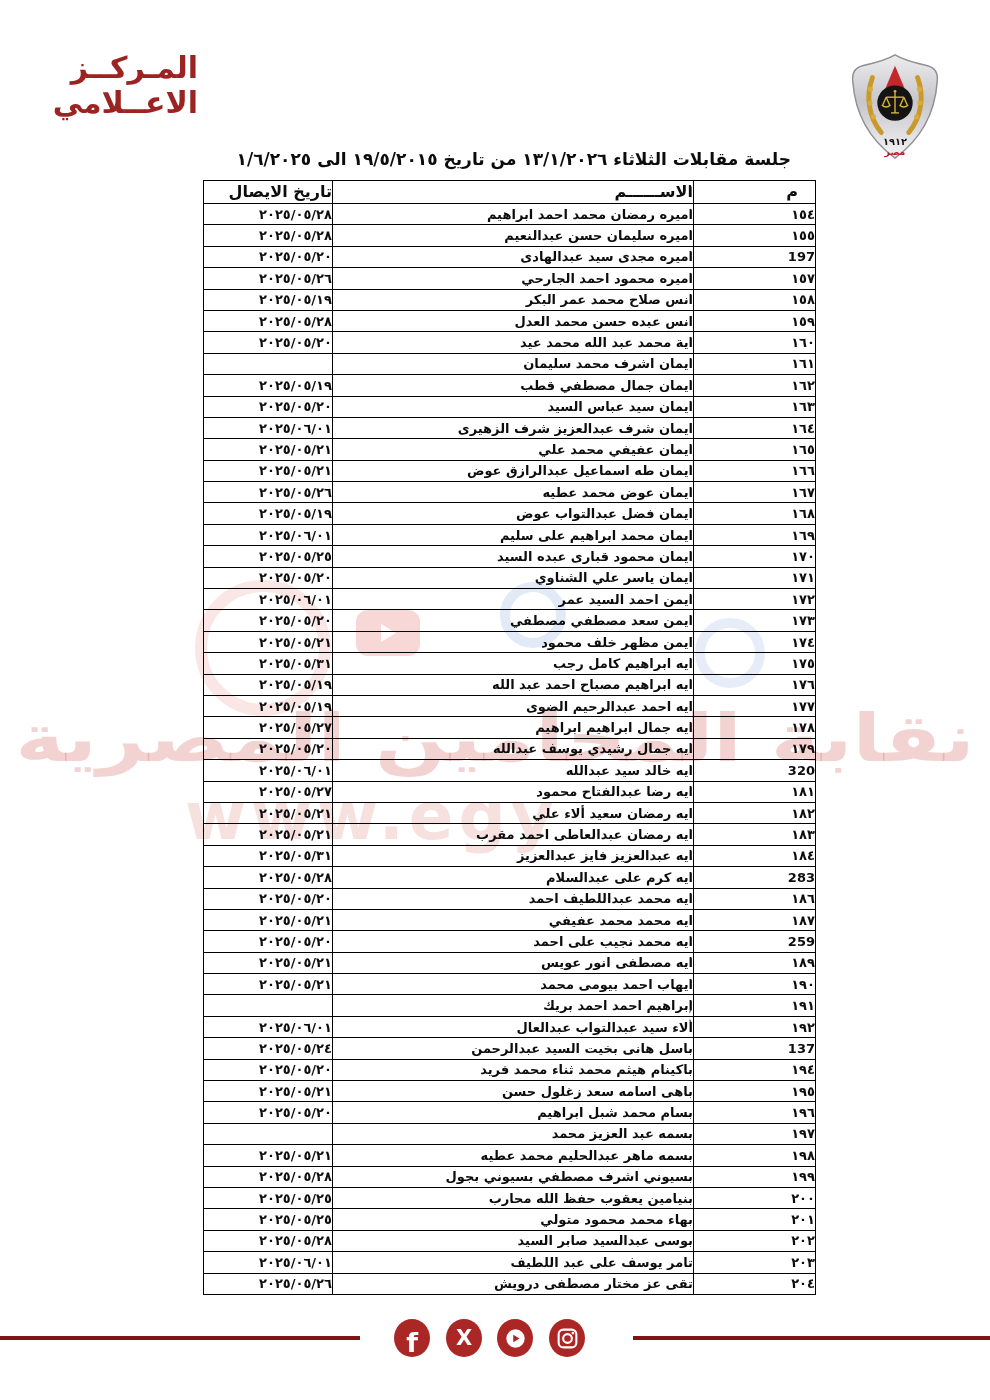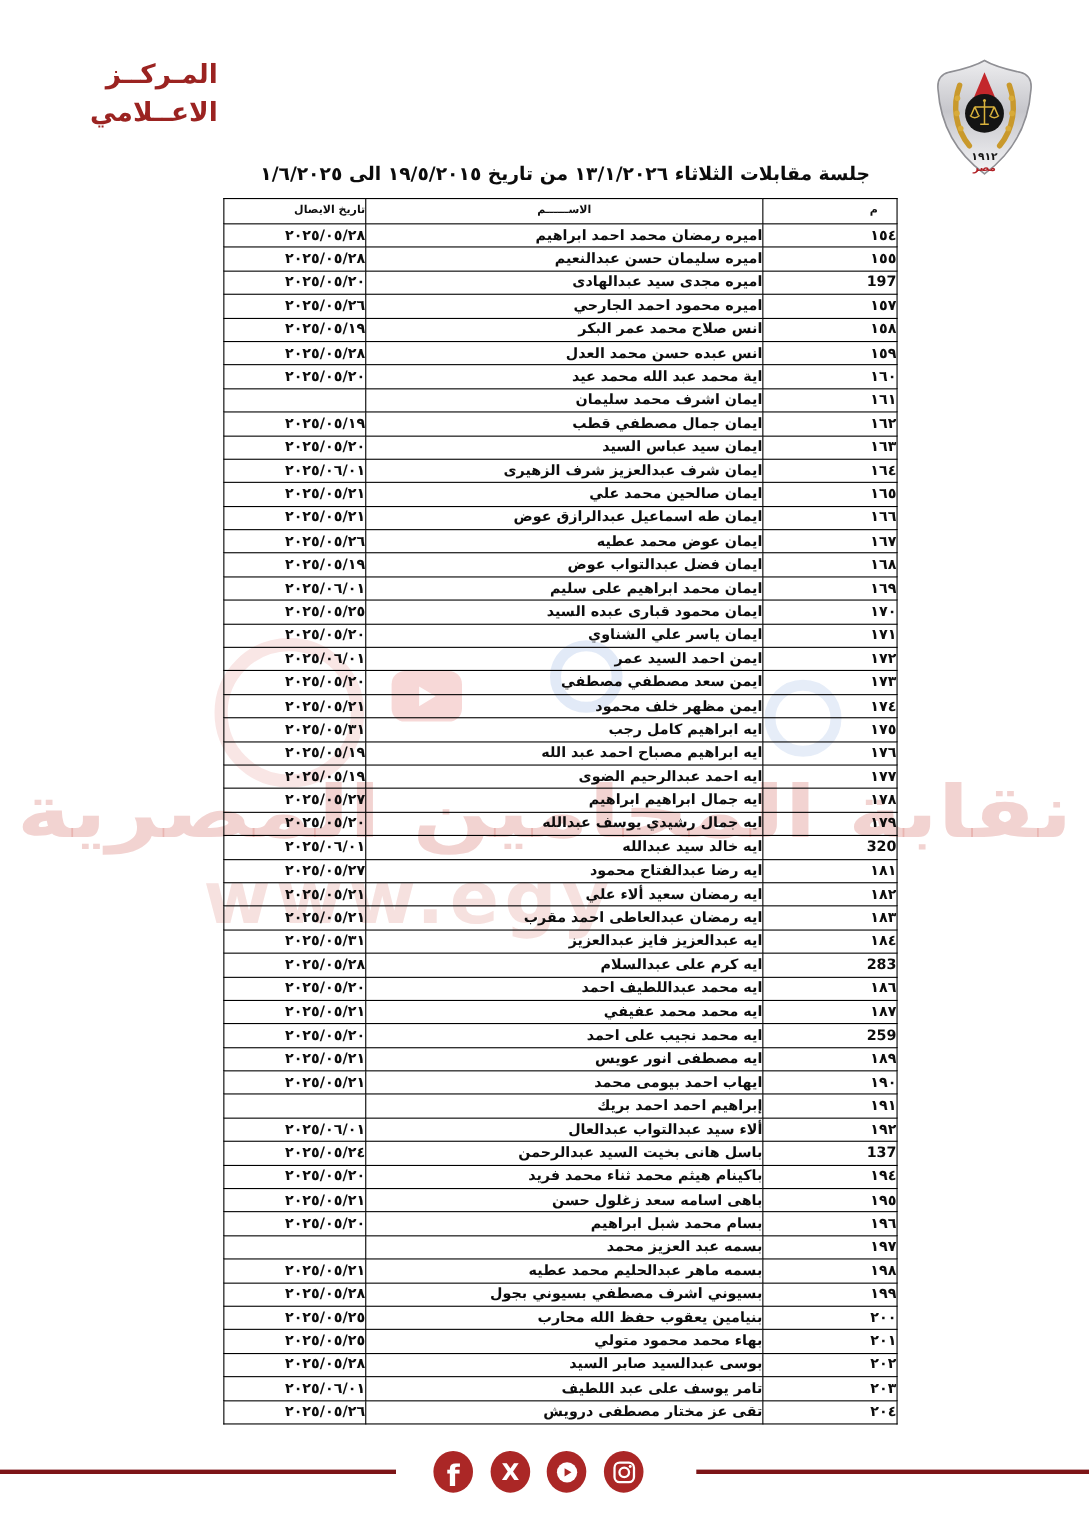--- a/index.html
+++ b/index.html
@@ -13,33 +13,33 @@
   .wm-ring-blue2{left:695px;top:618px;width:50px;height:50px;border:10px solid rgba(142,172,224,.22);}
   .wm-yt{left:356px;top:610px;width:64px;height:46px;background:rgba(223,92,86,.24);border-radius:12px;
          display:flex;align-items:center;justify-content:center;}
   .wm-yt i{display:block;width:0;height:0;border-top:9px solid transparent;border-bottom:9px solid transparent;
            border-left:15px solid rgba(255,255,255,.95);}
   .wm-ar{left:40px;top:700px;width:910px;font-size:66px;font-weight:bold;color:rgba(213,108,102,.30);
          direction:rtl;text-align:center;white-space:nowrap;transform:scaleX(1.26);}
   .wm-en{left:185px;top:778px;font-size:66px;font-weight:bold;color:rgba(219,138,132,.26);letter-spacing:5px;}
   
   .brand{position:absolute;z-index:1;top:50px;left:48px;width:150px;direction:rtl;text-align:right;
-         color:#9b2321;font-weight:bold;font-size:24px;line-height:35px;}
+         color:#9b2321;font-weight:bold;font-size:30px;line-height:35px;}
   .emblem{position:absolute;z-index:1;top:52px;left:845px;width:100px;height:110px;}
   .title{position:absolute;z-index:1;top:149px;left:203px;width:588px;direction:rtl;text-align:right;
          padding-right:4px;font-size:17px;font-weight:bold;color:#0c0c0c;white-space:nowrap;}
   
   .tbl{position:absolute;z-index:1;top:180px;left:203px;width:592px;border-collapse:collapse;
        direction:rtl;table-layout:fixed;background:transparent;}
   .tbl th,.tbl td{border:1px solid #000;font-weight:bold;color:#0d0d0d;padding:0;
                   overflow:hidden;white-space:nowrap;vertical-align:middle;line-height:1;}
-  .tbl thead th{height:22px;font-size:10px;}
+  .tbl thead th{height:22px;font-size:16px;}
   .tbl td{height:20.4px;font-size:13px;}
   .c-no{width:104px;text-align:right;padding-right:20px;}
-  .c-name{width:360px;padding-right:7px;}
+  .c-name{width:360px;text-align:right;padding-right:7px;border-radius:10px;}
   .c-date{width:128px;text-align:right;padding-right:6px;}
   th.c-no{padding-right:17px;}
   
   .fline{position:absolute;z-index:1;top:1336px;height:4px;background:#7d1517;}
   .fline.l{left:0;width:360px;}
   .fline.r{left:633px;width:357px;}
   .sicon{position:absolute;z-index:1;top:1319px;width:36px;height:38px;border-radius:50%;background:#ab2726;
          display:flex;align-items:center;justify-content:center;color:#fff;}
   .si-fb{left:394px;font-size:27px;font-weight:bold;}
   .si-fb span{transform:translateY(4px);}
@@ -162,21 +162,21 @@
           <td class="c-name">ايمان سيد عباس السيد</td>
           <td class="c-date">٢٠٢٥/٠٥/٢٠</td>
         </tr>
         <tr>
           <td class="c-no">١٦٤</td>
           <td class="c-name">ايمان شرف عبدالعزيز شرف الزهيرى</td>
           <td class="c-date">٢٠٢٥/٠٦/٠١</td>
         </tr>
         <tr>
           <td class="c-no">١٦٥</td>
-          <td class="c-name">ايمان صالحين محمد علي</td>
+          <td class="c-name">ايمان عفيفي محمد علي</td>
           <td class="c-date">٢٠٢٥/٠٥/٢١</td>
         </tr>
         <tr>
           <td class="c-no">١٦٦</td>
           <td class="c-name">ايمان طه اسماعيل عبدالرازق عوض</td>
           <td class="c-date">٢٠٢٥/٠٥/٢١</td>
         </tr>
         <tr>
           <td class="c-no">١٦٧</td>
           <td class="c-name">ايمان عوض محمد عطيه</td>

